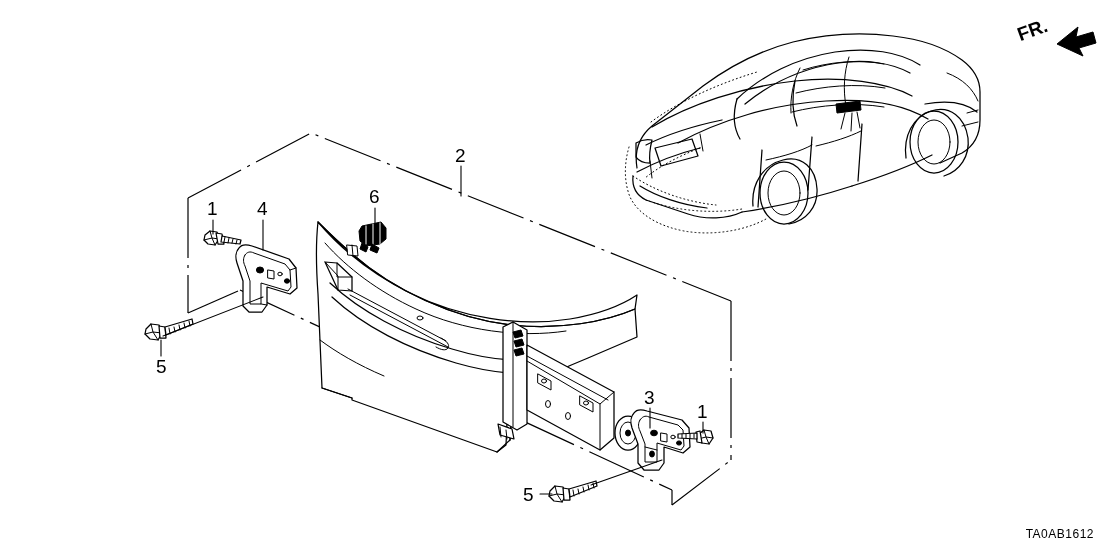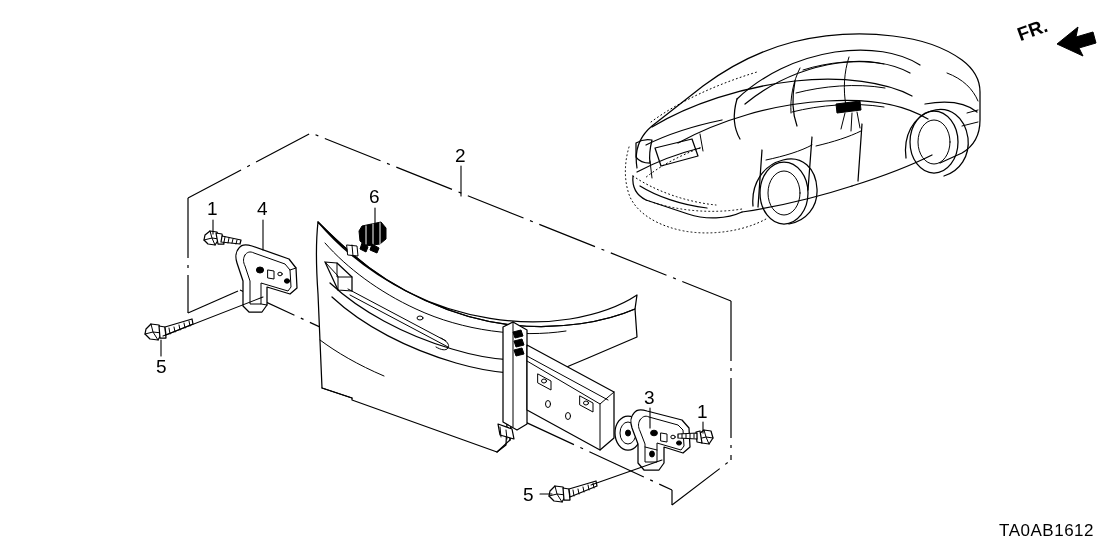--- a/index.html
+++ b/index.html
@@ -28,21 +28,21 @@
     font-weight:bold;
     color:#000;
     transform:rotate(-20deg);
     transform-origin:left bottom;
     letter-spacing:0px;
   }
   #partnumber{
     position:absolute;
     right:14px; bottom:12px;
     font-family:"Liberation Sans", sans-serif;
-    font-size:17px;
+    font-size:12px;
     color:#000;
     letter-spacing:.5px;
   }
 </style>
 </head>
 <body>
 
 <div id="stage">
 
   <svg width="1108" height="553" viewBox="0 0 1108 553" xmlns="http://www.w3.org/2000/svg">

